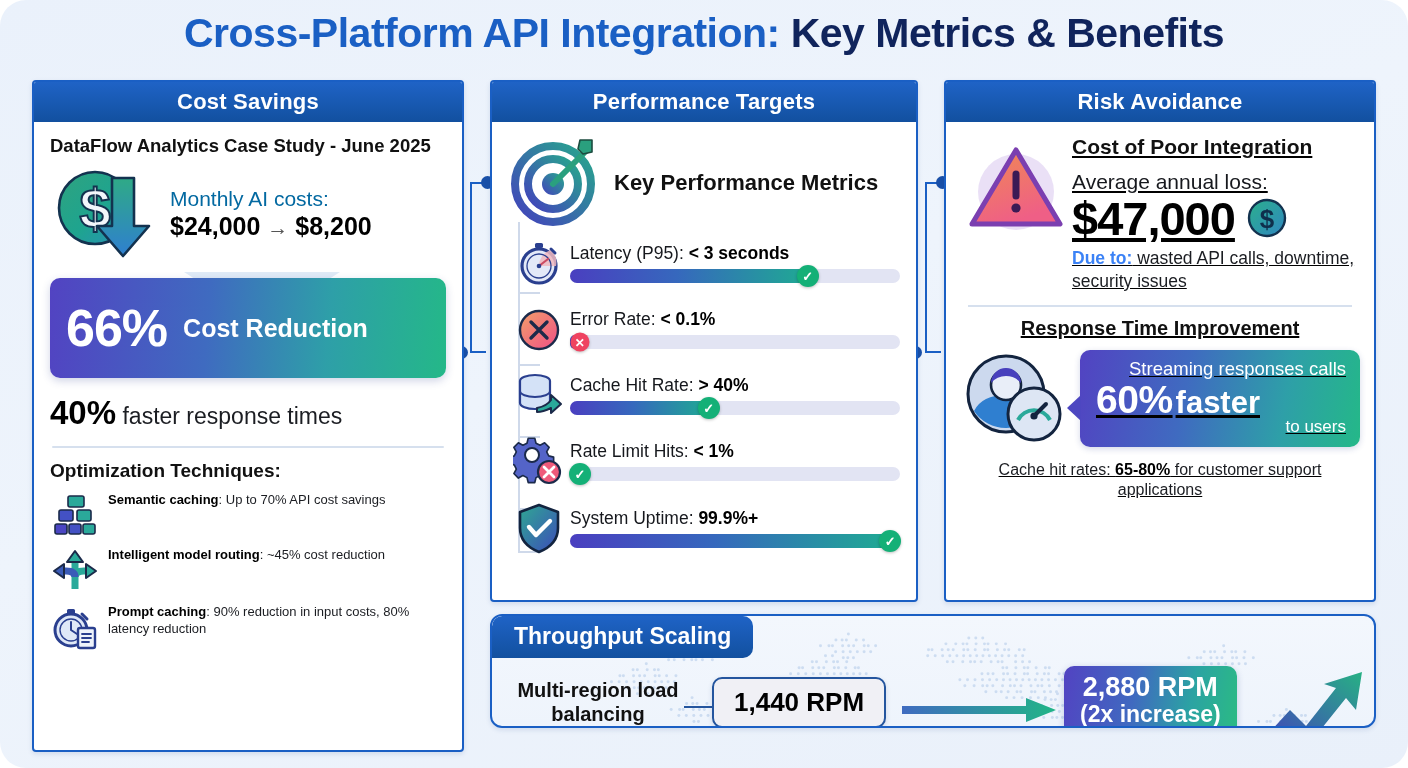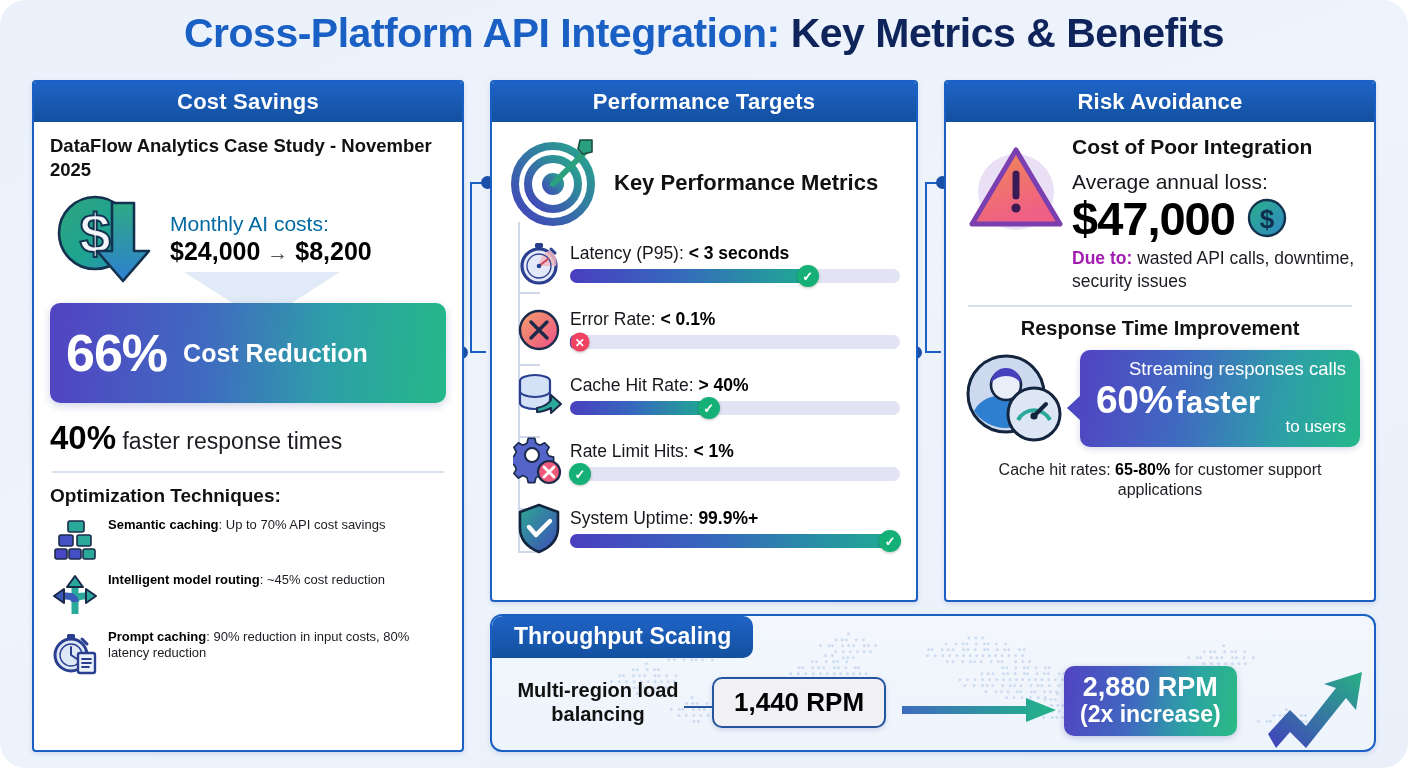--- a/index.html
+++ b/index.html
@@ -42,21 +42,21 @@
     color: #fff;
     font-size: 22px; font-weight: bold;
     display: flex; align-items: center; justify-content: center;
     letter-spacing: .2px;
   }
   .panel-body { padding: 12px 16px; position: relative; height: calc(100% - 40px); }
 
   #panel-cost { left: 32px;  top: 80px; width: 432px; height: 672px; }
   #panel-perf { left: 490px; top: 80px; width: 428px; height: 522px; }
   #panel-risk { left: 944px; top: 80px; width: 432px; height: 522px; }
-  #panel-thru { left: 490px; top: 614px; width: 886px; height: 138px;
+  #panel-thru { left: 490px; top: 614px; width: 886px; height: 114px;
                 border-radius: 12px; }
 
   
   .connector { position: absolute; }
   .conn-v { position: absolute; width: 2px; background: #1a5fc4; }
   .conn-h { position: absolute; height: 2px; background: #1a5fc4; }
   .conn-dot {
     position: absolute; width: 13px; height: 13px; border-radius: 50%;
     background: #1a50a8;
   }
@@ -133,21 +133,21 @@
 
   
   .risk-top { display: flex; align-items: flex-start; }
   .risk-ico { width: 112px; flex: 0 0 112px; display:flex; align-items:flex-start; justify-content:center; padding-top: 4px;}
   .risk-right { flex: 1; }
   .risk-h { font-size: 21px; font-weight: bold; color: #111; line-height: 1.25; }
   .risk-sub { font-size: 21px; color: #16181d; margin-top: 10px; }
   .risk-amt-row { display: flex; align-items: center; }
   .risk-amt { font-size: 47px; font-weight: bold; color: #000; letter-spacing: -1px; line-height: 1.08;}
   .risk-due { font-size: 17.5px; color: #1b1d22; line-height: 1.3; margin-top: 2px;}
-  .risk-due b { color: #a21caf; }
+  .risk-due b { color: #3b82f6; }
 
   .risk-div { height: 2px; background: #d6e0ee; margin: 12px 8px 10px 8px; }
   .rti-head { font-size: 20px; font-weight: bold; color: #111; text-align: center; }
 
   .bubble-row { display: flex; align-items: center; margin-top: 10px; }
   .bubble {
     position: relative; flex: 1; margin-left: 14px;
     border-radius: 10px; padding: 8px 14px 10px 16px;
     background: linear-gradient(100deg,#5243c2 0%, #3f6bc0 38%, #2e9fa8 72%, #24b888 100%);
     box-shadow: 0 2px 6px rgba(40,60,140,.2);
@@ -226,21 +226,21 @@
     <div class="conn-h" style="left:925px; top:182px; width:16px;"></div>
     <div class="conn-h" style="left:925px; top:351px; width:16px;"></div>
     <div class="conn-dot" style="left:936px; top:176px;"></div>
     <div class="conn-dot" style="left:909px; top:346px;"></div>
   </div>
 
   <div class="panel" id="panel-cost">
     <div class="panel-head">Cost Savings</div>
     <div class="panel-body">
 
-      <div class="case-title">DataFlow Analytics Case Study - November 2025</div>
+      <div class="case-title">DataFlow Analytics Case Study - June 2025</div>
 
       <div class="funnel"></div>
 
       <div class="cost-row">
         <span>
           <svg width="112" height="92" viewBox="0 0 112 92">
             <defs>
               <linearGradient id="gCoin" x1="0" y1="0" x2="1" y2="1">
                 <stop offset="0%" stop-color="#2fa37f"></stop>
                   <stop offset="55%" stop-color="#1ea48f"></stop>
@@ -474,21 +474,21 @@
             <div class="bar-knob knob-ok" style="left:97%">✓</div>
           </div>
         </div>
       </div>
 
     </div>
   </div>
 
   <div class="panel" id="panel-risk">
     <div class="panel-head">Risk Avoidance</div>
-    <div class="panel-body" style="padding:12px 14px;">
+    <div class="panel-body" style="padding:12px 14px;text-decoration:underline;">
 
       <div class="risk-top">
         <span class="risk-ico">
           <svg width="104" height="104" viewBox="0 0 104 104">
             <defs>
               <linearGradient id="gWarn" x1="0" y1="0" x2="0.4" y2="1">
                 <stop offset="0%" stop-color="#f08a52"></stop>
                   <stop offset="100%" stop-color="#ef5f86"></stop>
               </linearGradient>
             </defs>

